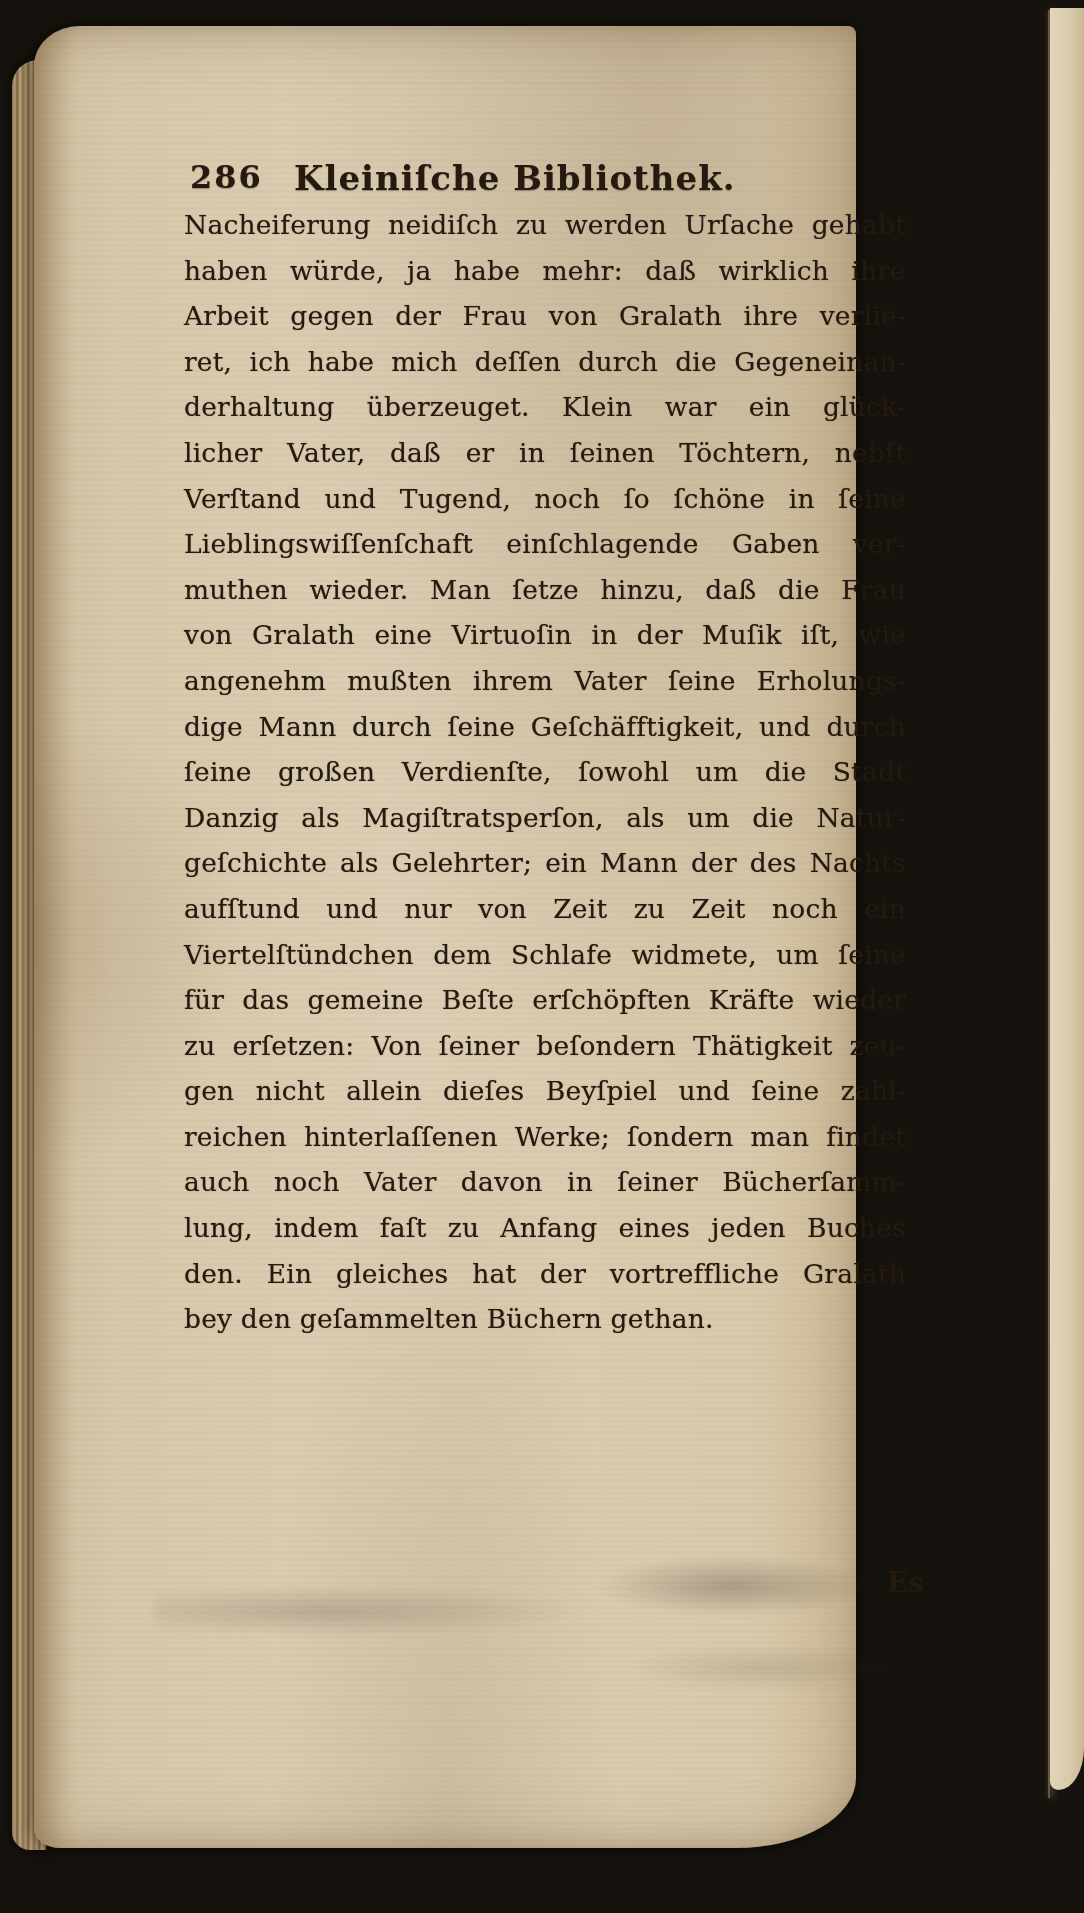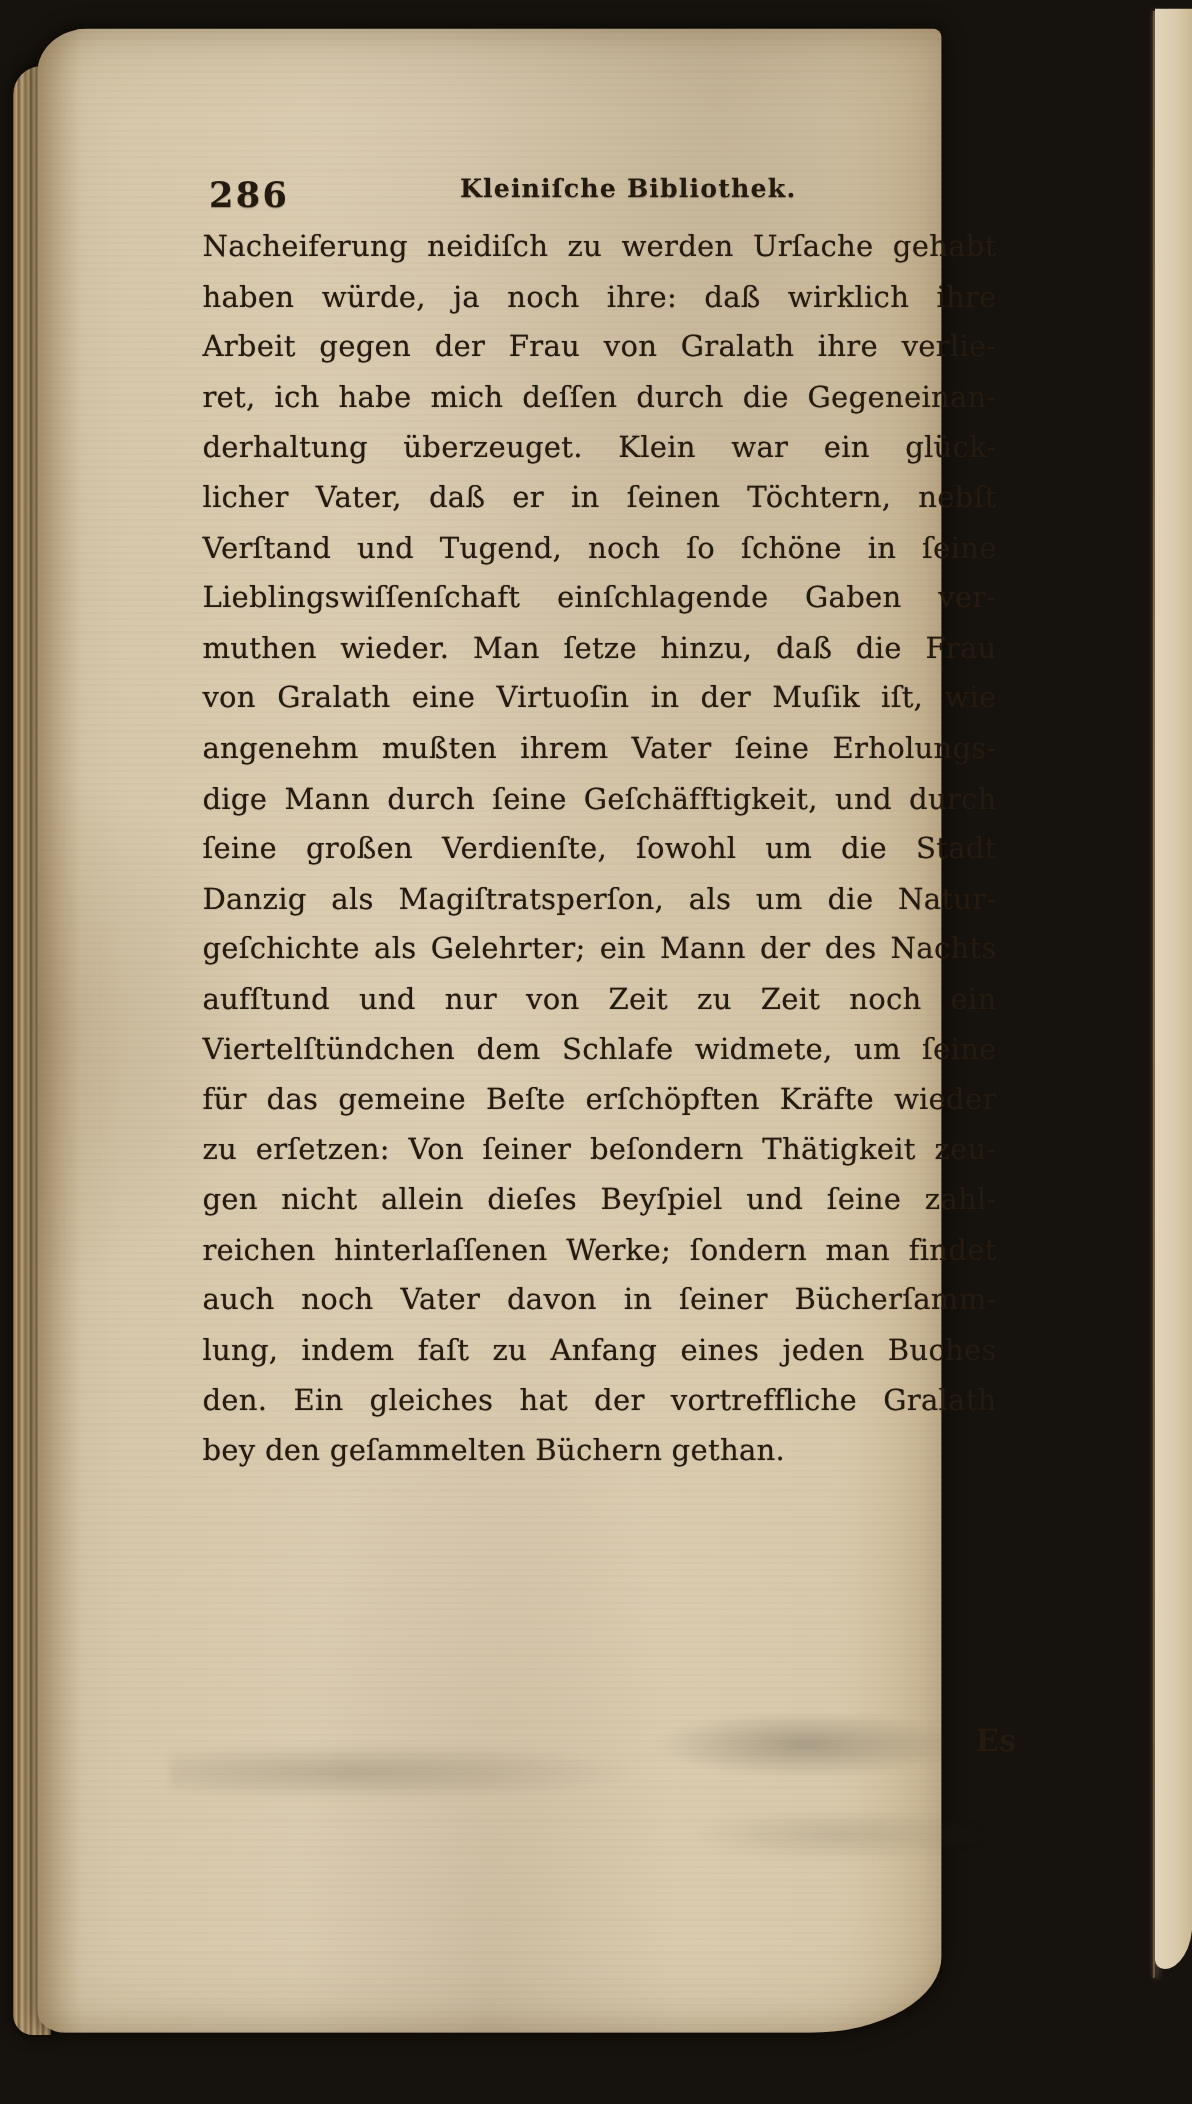--- a/index.html
+++ b/index.html
@@ -71,22 +71,22 @@
   .header{
     position:absolute;left:150px;top:132px;width:724px;height:56px;
     color:#241a10;
   }
   .page-number{
     position:absolute;left:6px;top:0;
     font-size:32px;font-weight:bold;letter-spacing:2px;
     text-shadow:0 1px 1px rgba(40,25,10,.35);
   }
   .running-title{
-    position:absolute;left:110px;right:60px;top:0;text-align:center;
-    font-size:23px;font-weight:bold;letter-spacing:1px;
+    position:absolute;left:110px;right:60px;top:0;text-align:left;
+    font-size:34px;font-weight:bold;letter-spacing:1px;
     text-shadow:0 1px 1px rgba(40,25,10,.35);
   }
 
   
   .body-text{
     position:absolute;left:150px;top:176px;width:722px;
     color:#241a10;
     font-size:26.5px;line-height:45.6px;
     font-weight:500;
     text-shadow:0 0 1px rgba(40,26,12,.55);
@@ -121,21 +121,21 @@
     <div class="smudge-b"></div>
     <div class="smudge-c"></div>
 
     <div class="header">
       <div class="page-number">286</div>
       <div class="running-title">Kleiniſche Bibliothek.</div>
     </div>
 
     <div class="body-text">
         <div class="line">Nacheiferung neidiſch zu werden Urſache gehabt</div>
-        <div class="line">haben würde, ja noch ihre: daß wirklich ihre</div>
+        <div class="line">haben würde, ja habe mehr: daß wirklich ihre</div>
         <div class="line">Arbeit gegen der Frau von Gralath ihre verlie-</div>
         <div class="line">ret, ich habe mich deſſen durch die Gegeneinan-</div>
         <div class="line">derhaltung überzeuget.  Klein war ein glück-</div>
         <div class="line">licher Vater, daß er in ſeinen Töchtern, nebſt</div>
         <div class="line">Verſtand und Tugend, noch ſo ſchöne in ſeine</div>
         <div class="line">Lieblingswiſſenſchaft einſchlagende Gaben ver-</div>
         <div class="line">muthen wieder.  Man ſetze hinzu, daß die Frau</div>
         <div class="line">von Gralath eine Virtuoſin in der Muſik iſt, wie</div>
         <div class="line">angenehm mußten ihrem Vater ſeine Erholungs-</div>
         <div class="line">dige Mann durch ſeine Geſchäfftigkeit, und durch</div>

